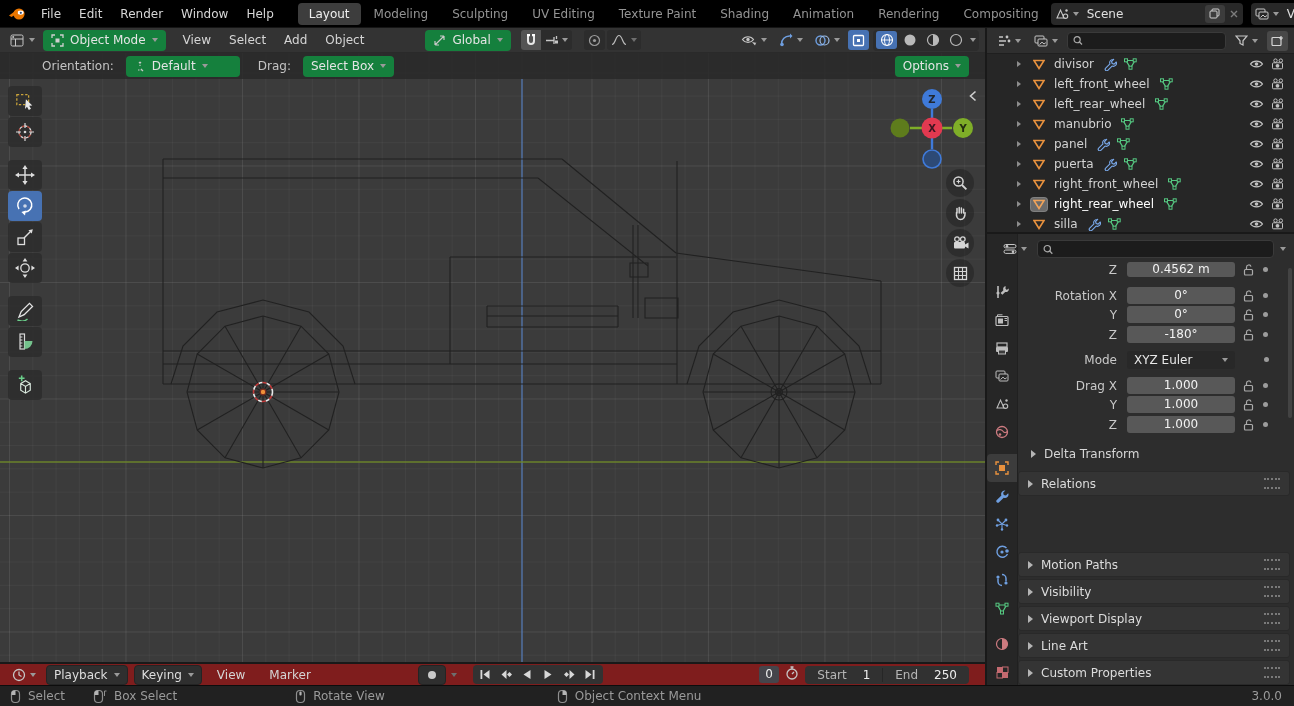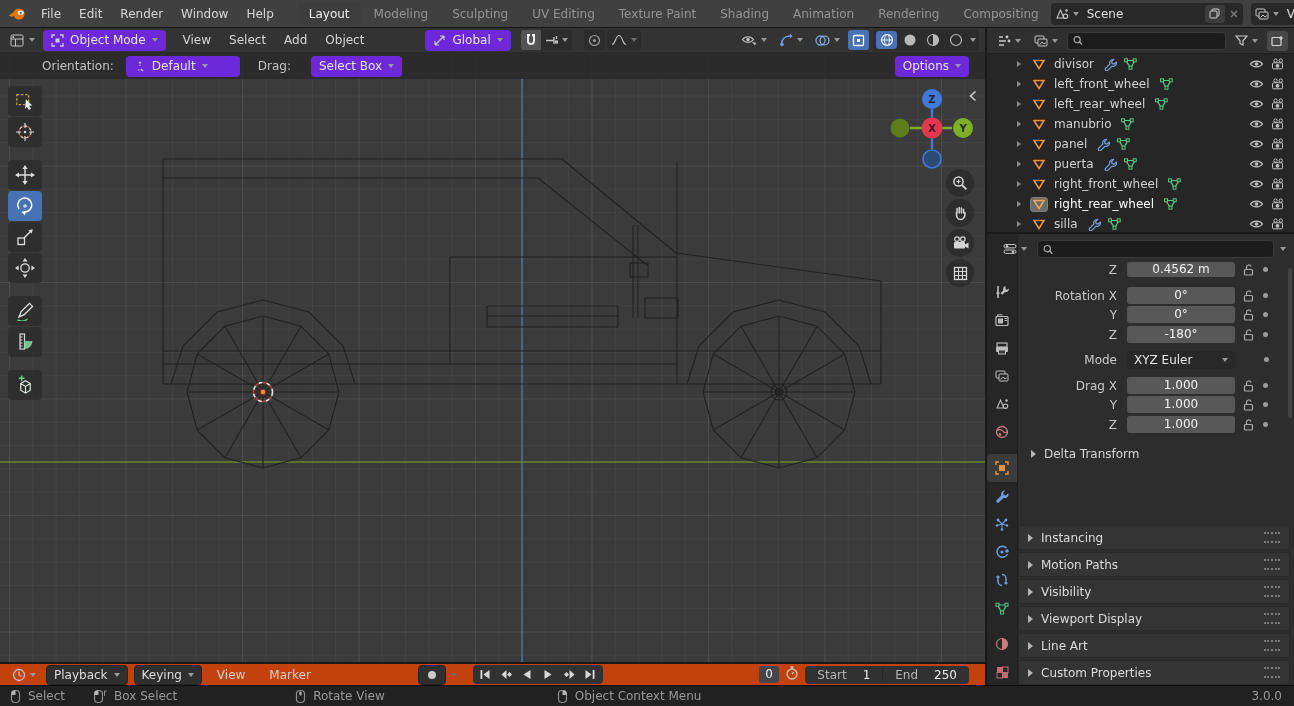--- a/index.html
+++ b/index.html
@@ -3,24 +3,24 @@
 <meta charset="utf-8">
 <style>
   html,body{margin:0;padding:0;background:#111;}
   #app{position:relative;width:1294px;height:706px;background:#1d1d1d;overflow:hidden;
        font-family:"DejaVu Sans","Liberation Sans",sans-serif;font-size:12px;color:#ddd;
        box-shadow:inset 0 0 0 1px #0a0a0a;}
   .flex{display:flex;align-items:center}
   .car{width:0;height:0;border-left:3.5px solid transparent;border-right:3.5px solid transparent;border-top:4px solid #9a9a9a;display:inline-block}
   .car.dim{border-top-color:#6e6e6e}
   .chevr{width:0;height:0;border-top:4px solid transparent;border-bottom:4px solid transparent;border-left:5px solid #b5b5b5;display:inline-block}
-  .pill{display:inline-flex;align-items:center;background:#6d28d9;border-radius:4px;height:21px;padding:0 8px;gap:6px;color:#e4e4e4;white-space:nowrap}
+  .pill{display:inline-flex;align-items:center;background:#15803d;border-radius:4px;height:21px;padding:0 8px;gap:6px;color:#e4e4e4;white-space:nowrap}
   svg{display:block}
   
-  #topbar{position:absolute;left:0;top:0;width:1294px;height:28px;background:#404040;display:flex;align-items:center;padding-left:8px;box-sizing:border-box;border-bottom:1px solid #151515}
+  #topbar{position:absolute;left:0;top:0;width:1294px;height:28px;background:#000000;display:flex;align-items:center;padding-left:8px;box-sizing:border-box;border-bottom:1px solid #151515}
   .menu{padding:3px 9px;color:#d6d6d6;white-space:nowrap}
   .wtabs{display:flex;margin-left:14px}
   .wtab{padding:4px 11px;color:#949494;border-radius:4px;margin:0 1px;white-space:nowrap}
   .wtab.active{background:#3d3d3d;color:#efefef}
   .idwrap{margin-left:auto;display:flex;gap:8px;margin-right:6px}
   .idwidget{display:flex;align-items:center;background:#282828;border-radius:4px;height:22px;width:192px;padding:0 4px;box-sizing:border-box;gap:4px}
   .idwidget .name{flex:1;color:#e0e0e0;padding-left:4px}
   .minibtn{background:#3c3c3c;border-radius:3px;width:20px;height:18px;display:flex;align-items:center;justify-content:center}
   
   #viewport{position:absolute;left:0;top:28px;width:985px;height:634px;background:#3b3b3b;overflow:hidden}
@@ -69,21 +69,21 @@
   .prow{position:absolute;left:30px;right:0;height:17px;display:flex;align-items:center}
   .plabel{width:100px;text-align:right;margin-right:10px;color:#c9c9c9;flex:none}
   .pfield{width:108px;height:17px;background:#585858;border-radius:3px;color:#f2f2f2;text-align:center;line-height:17px;flex:none}
   .pdrop{width:108px;height:18px;background:#282828;border-radius:3px;color:#e8e8e8;display:flex;align-items:center;padding:0 7px;box-sizing:border-box;flex:none}
   .plock{margin-left:8px}.pdot{width:5px;height:5px;border-radius:50%;background:#9c9c9c;margin-left:9px}
   .panel{position:absolute;left:31px;right:4px;height:25px;background:#343434;border:1px solid #292929;border-radius:3px;display:flex;align-items:center;padding:0 9px;box-sizing:border-box;color:#dcdcdc;gap:8px}
   .grip{width:16px;height:7px;border-top:2px dotted #7a7a7a;border-bottom:2px dotted #7a7a7a;margin-left:auto}
   .subrow{position:absolute;left:44px;height:18px;display:flex;align-items:center;gap:8px;color:#d6d6d6}
   .pscroll{position:absolute;right:2px;top:34px;width:4px;height:150px;background:#5a5a5a;border-radius:2px;opacity:.5}
   
-  #timeline{position:absolute;left:0;top:662px;width:985px;height:23px;background:#c2410c;border-top:2px solid #191919;display:flex;align-items:center;padding:0 8px;box-sizing:border-box;gap:6px}
+  #timeline{position:absolute;left:0;top:662px;width:985px;height:23px;background:#7f1d1d;border-top:2px solid #191919;display:flex;align-items:center;padding:0 8px;box-sizing:border-box;gap:6px}
   .tpill{display:inline-flex;align-items:center;background:#2f2f2f;border:1px solid #242424;border-radius:4px;height:18px;padding:0 7px;gap:6px;color:#dedede;white-space:nowrap}
   .transport{display:inline-flex;background:#323232;border-radius:4px;height:19px;align-items:center;padding:0 2px}
   .tr{width:21px;height:17px;display:flex;align-items:center;justify-content:center;border-radius:3px}
   .framefield{width:84px;height:17px;background:#45454b;border-radius:3px;color:#ececec;text-align:center;line-height:17px}
   .range{display:inline-flex;background:#313131;border-radius:4px;height:18px;align-items:center;color:#ededed}
   .range .seg{display:flex;gap:16px;padding:0 12px}.range .lab{color:#b6b6b6}
   
   #statusbar{position:absolute;left:0;top:685px;width:1294px;height:21px;background:#212121;border-top:1px solid #0d0d0d;display:flex;align-items:center;box-sizing:border-box;color:#9a9a9a}
   .hint{display:flex;align-items:center;gap:7px;white-space:nowrap}
 </style>
@@ -301,21 +301,21 @@
       <span class="pill" style="margin-left:12px;width:98px;justify-content:flex-start">
         <span class="flex" style="gap:6px">
           <svg width="12" height="13" viewBox="0 0 12 13">
               <path d="M5 2v4M5 2l-1.5 1.5M5 2l1.5 1.5M3 10h4M7 10l-1.5-1.5M7 10l1.5 1.5" transform="translate(1,0)" fill="none" stroke="#c9c9c9" stroke-width="1.1" stroke-dasharray="1.5 1.2"></path>
             </svg>
           <span>Default</span>
         </span>
         <span class="car"></span>
       </span>
       <span style="color:#c3c3c3;margin-left:18px">Drag:</span>
-      <span class="pill" style="margin-left:20px">
+      <span class="pill" style="margin-left:12px">
         <span>Select Box</span>
         <span class="car"></span>
       </span>
       <span class="pill" style="margin-left:auto;margin-right:16px">
         <span>Options</span>
         <span class="car"></span>
       </span>
     </div>
 
 
@@ -1019,23 +1019,23 @@
             </svg>
           </span>
         <span class="pdot"></span>
       </div>
 
       <div class="subrow" style="top:211px">
         <span class="chevr"></span>
         <span>Delta Transform</span>
       </div>
 
-      <div class="panel" style="top:291px">
+      <div class="panel" style="top:237px">
           <span class="chevr"></span>
-          <span>Instancing</span>
+          <span>Relations</span>
           <span class="grip"></span>
         </div>
       <div class="panel" style="top:318px">
           <span class="chevr"></span>
           <span>Motion Paths</span>
           <span class="grip"></span>
         </div>
       <div class="panel" style="top:345px">
           <span class="chevr"></span>
           <span>Visibility</span>

